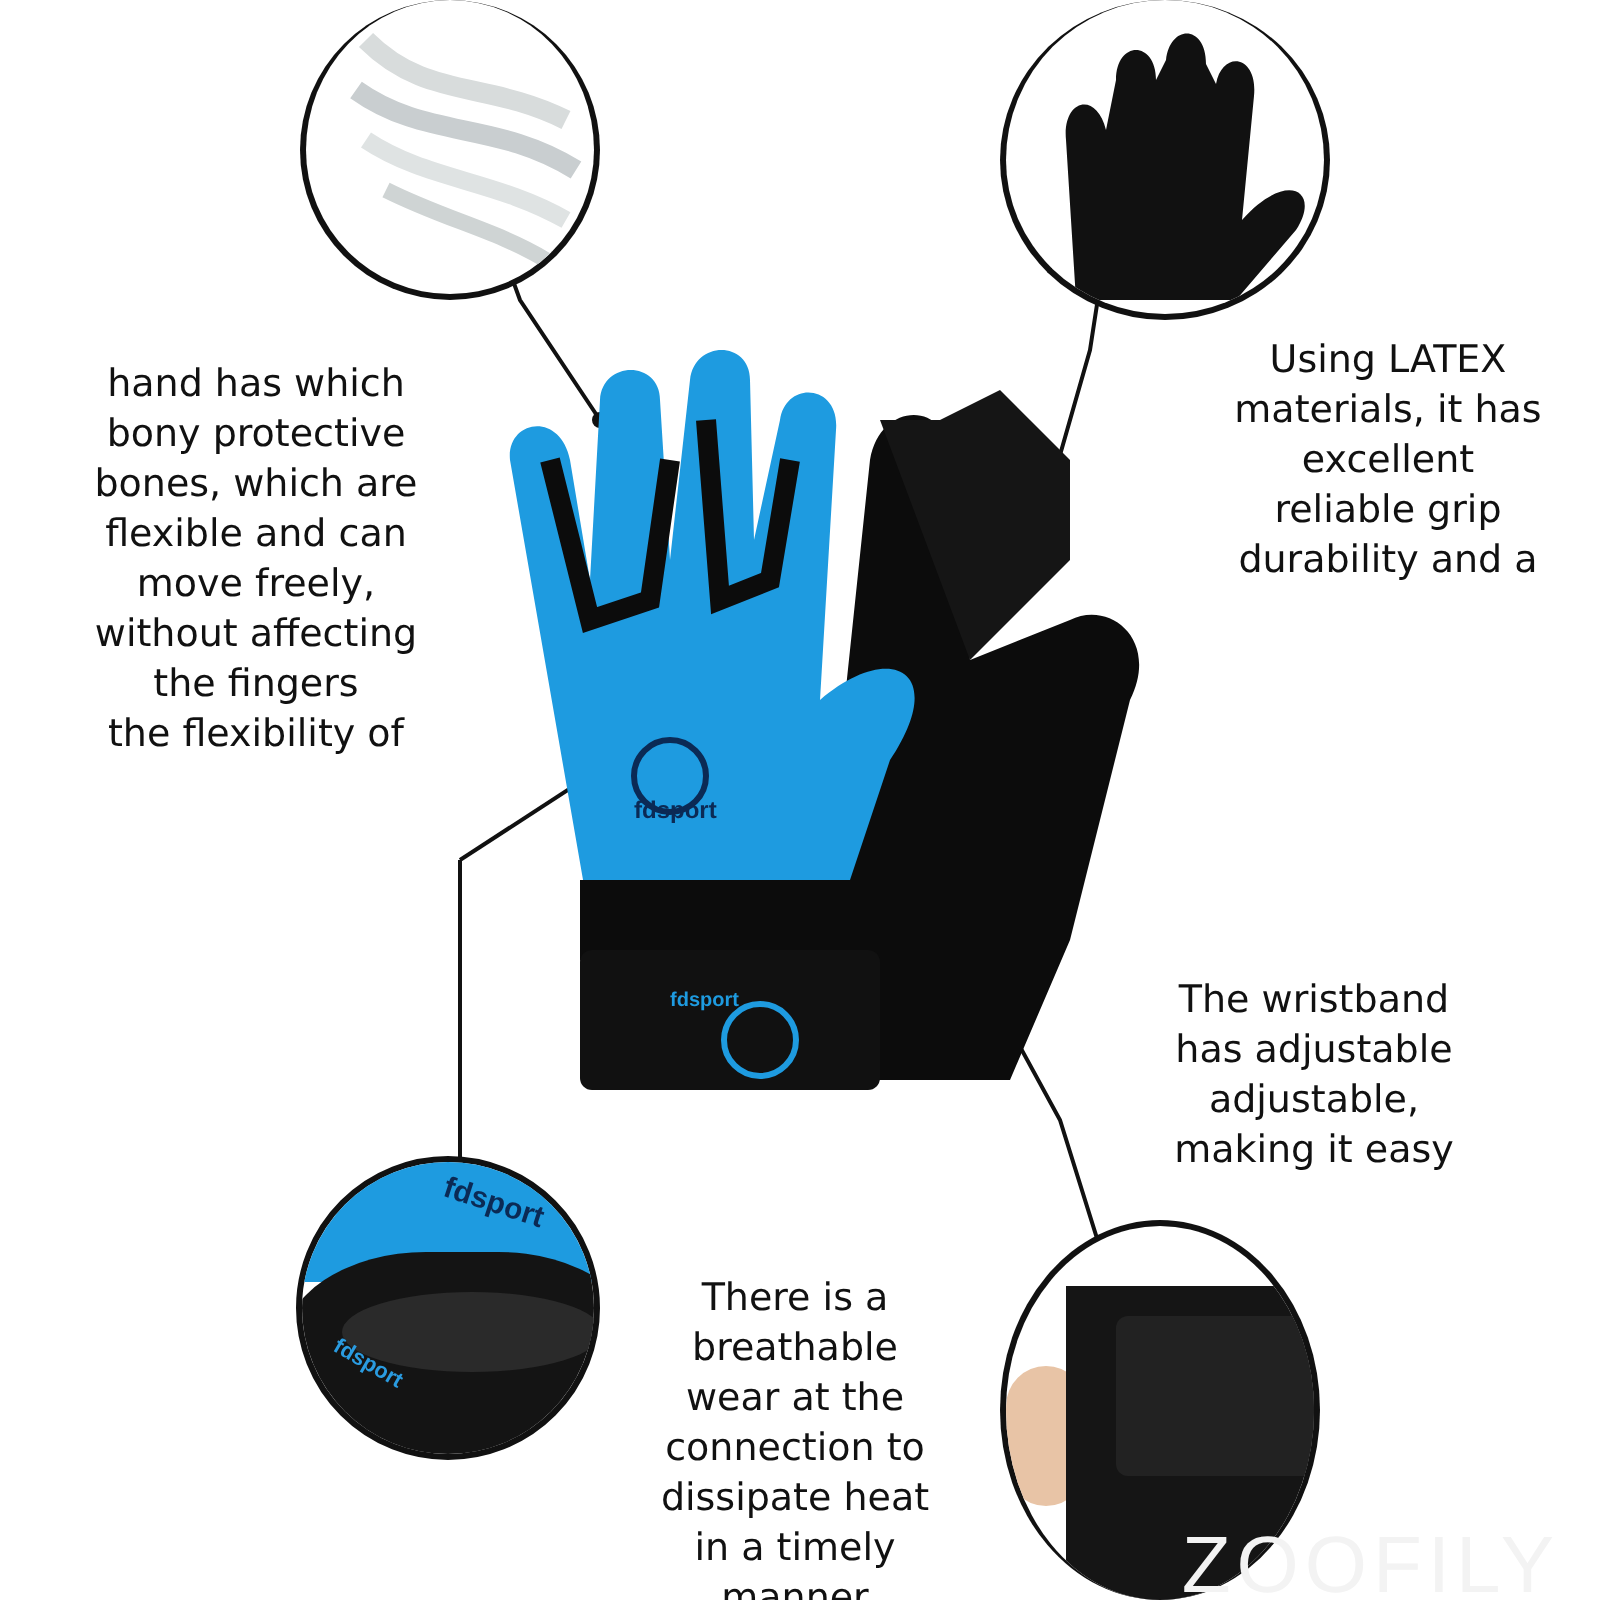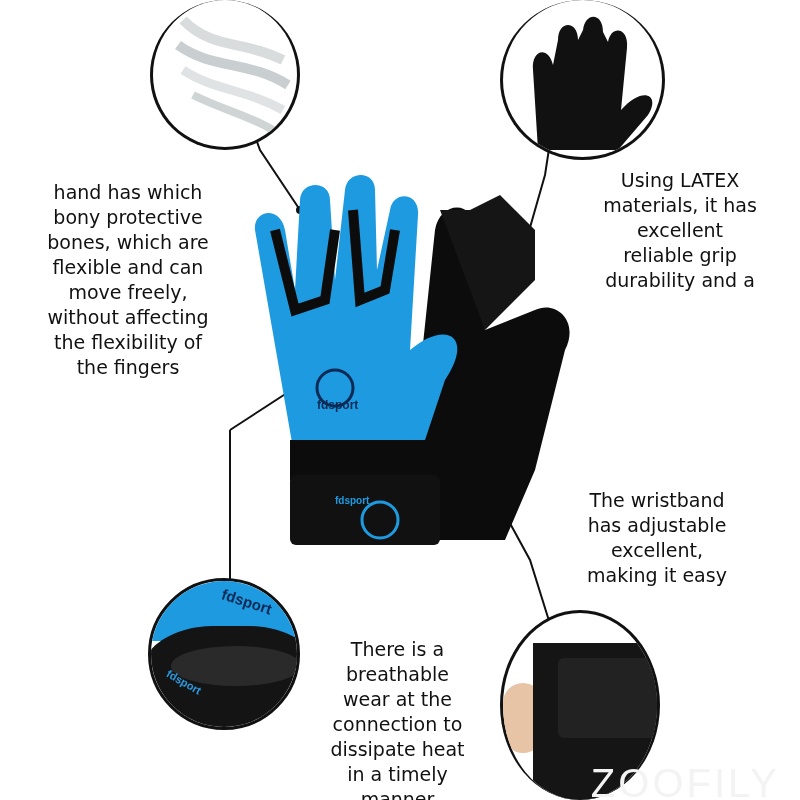--- a/index.html
+++ b/index.html
@@ -69,36 +69,36 @@
 <span class="brand" style="position:absolute;left:317px;top:398px;font-size:12px;color:#0b2a55;">fdsport</span>
 <span class="brand" style="position:absolute;left:335px;top:495px;font-size:10px;color:#1e9be0;">fdsport</span>
 
 <div class="caption" style="left:28px;top:180px;width:200px;">
   <div>hand has which</div>
   <div>bony protective</div>
   <div>bones, which are</div>
   <div>flexible and can</div>
   <div>move freely,</div>
   <div>without affecting</div>
+  <div>the fingers</div>
   <div>the flexibility of</div>
-  <div>the fingers</div>
 </div>
 
-<div class="caption" style="left:590px;top:168px;width:180px;">
+<div class="caption" style="left:604px;top:168px;width:180px;">
   <div>Using LATEX</div>
   <div>materials, it has</div>
   <div>excellent</div>
   <div>reliable grip</div>
   <div>durability and a</div>
 </div>
 
 <div class="caption" style="left:572px;top:488px;width:170px;">
   <div>The wristband</div>
   <div>has adjustable</div>
-  <div>excellent,</div>
+  <div>adjustable,</div>
   <div>making it easy</div>
 </div>
 
 <div class="caption" style="left:310px;top:597px;width:175px;margin-top:40px;">
   <div>There is a</div>
   <div>breathable</div>
   <div>wear at the</div>
   <div>connection to</div>
   <div>dissipate heat</div>
   <div>in a timely</div>

